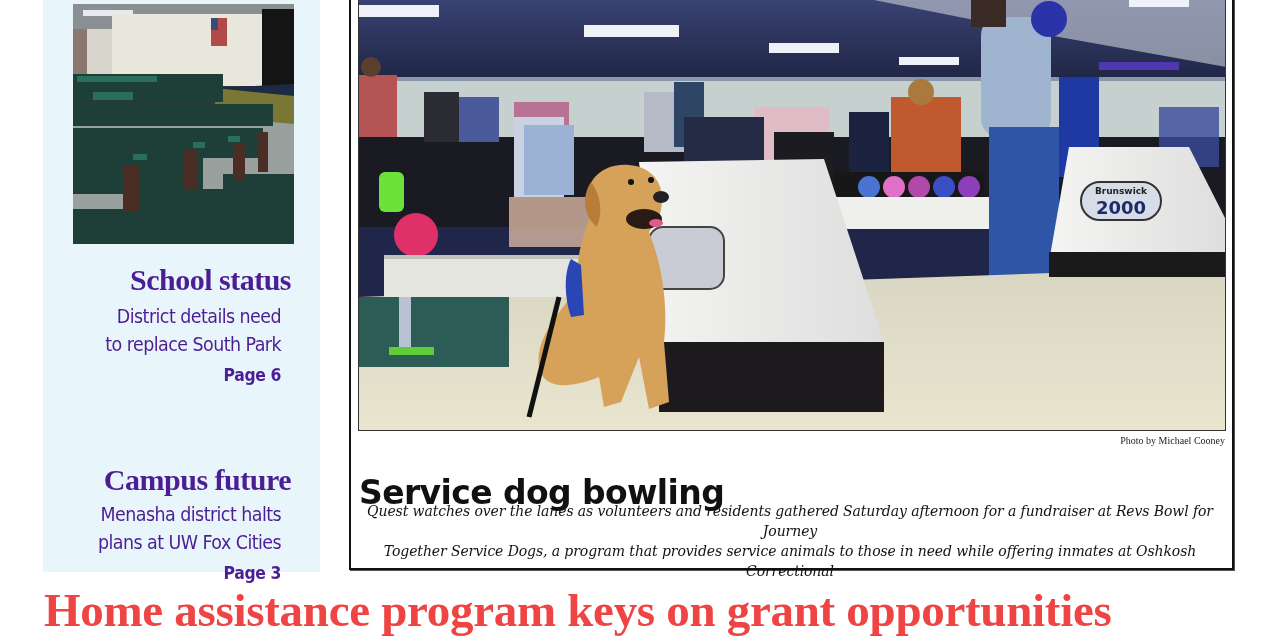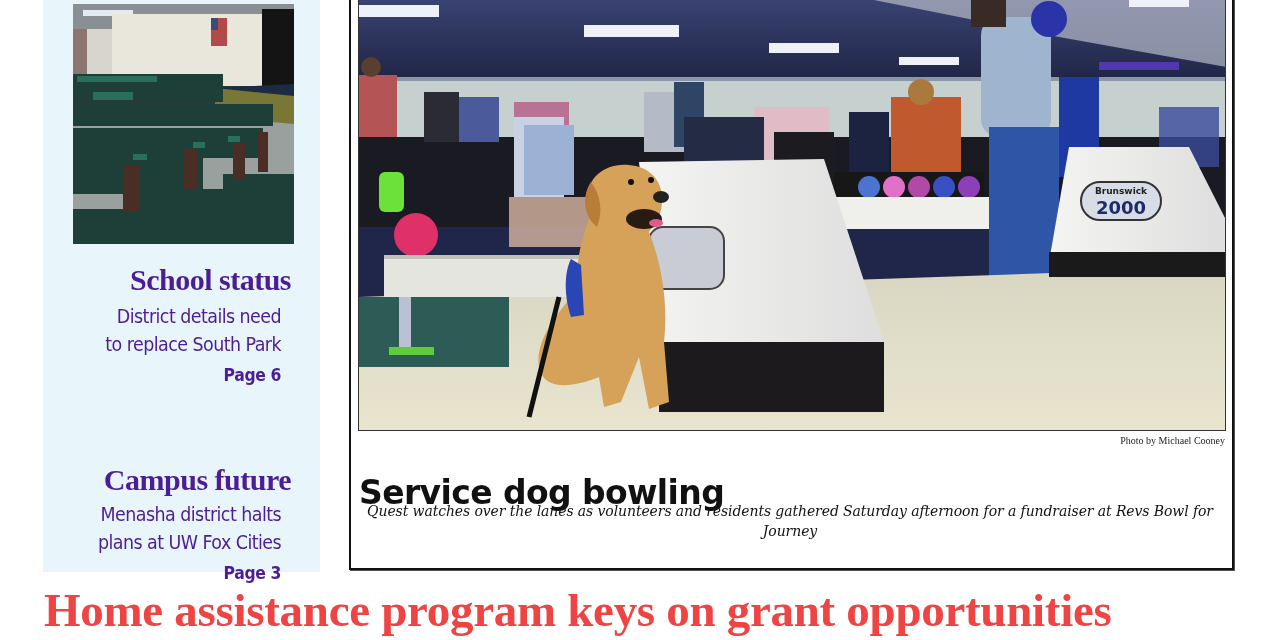--- a/index.html
+++ b/index.html
@@ -188,16 +188,17 @@
         <circle cx="292" cy="183" r="3" fill="#111"></circle>
         <ellipse cx="302" cy="200" rx="8" ry="6" fill="#222"></ellipse>
       </g>
     </svg>
   </div>
 
   <div class="credit">Photo by Michael Cooney</div>
   <div class="feature-hed">Service dog bowling</div>
   <div class="cutline">
     <div>Quest watches over the lanes as volunteers and residents gathered Saturday afternoon for a fundraiser at Revs Bowl for Journey</div>
+    <div>Together Service Dogs, a program that provides service animals to those in need while offering inmates at Oshkosh Correctional</div>
   </div>
 </div>
 
 <div class="main-hed">Home assistance program keys on grant opportunities</div>
 
 </body></html>

